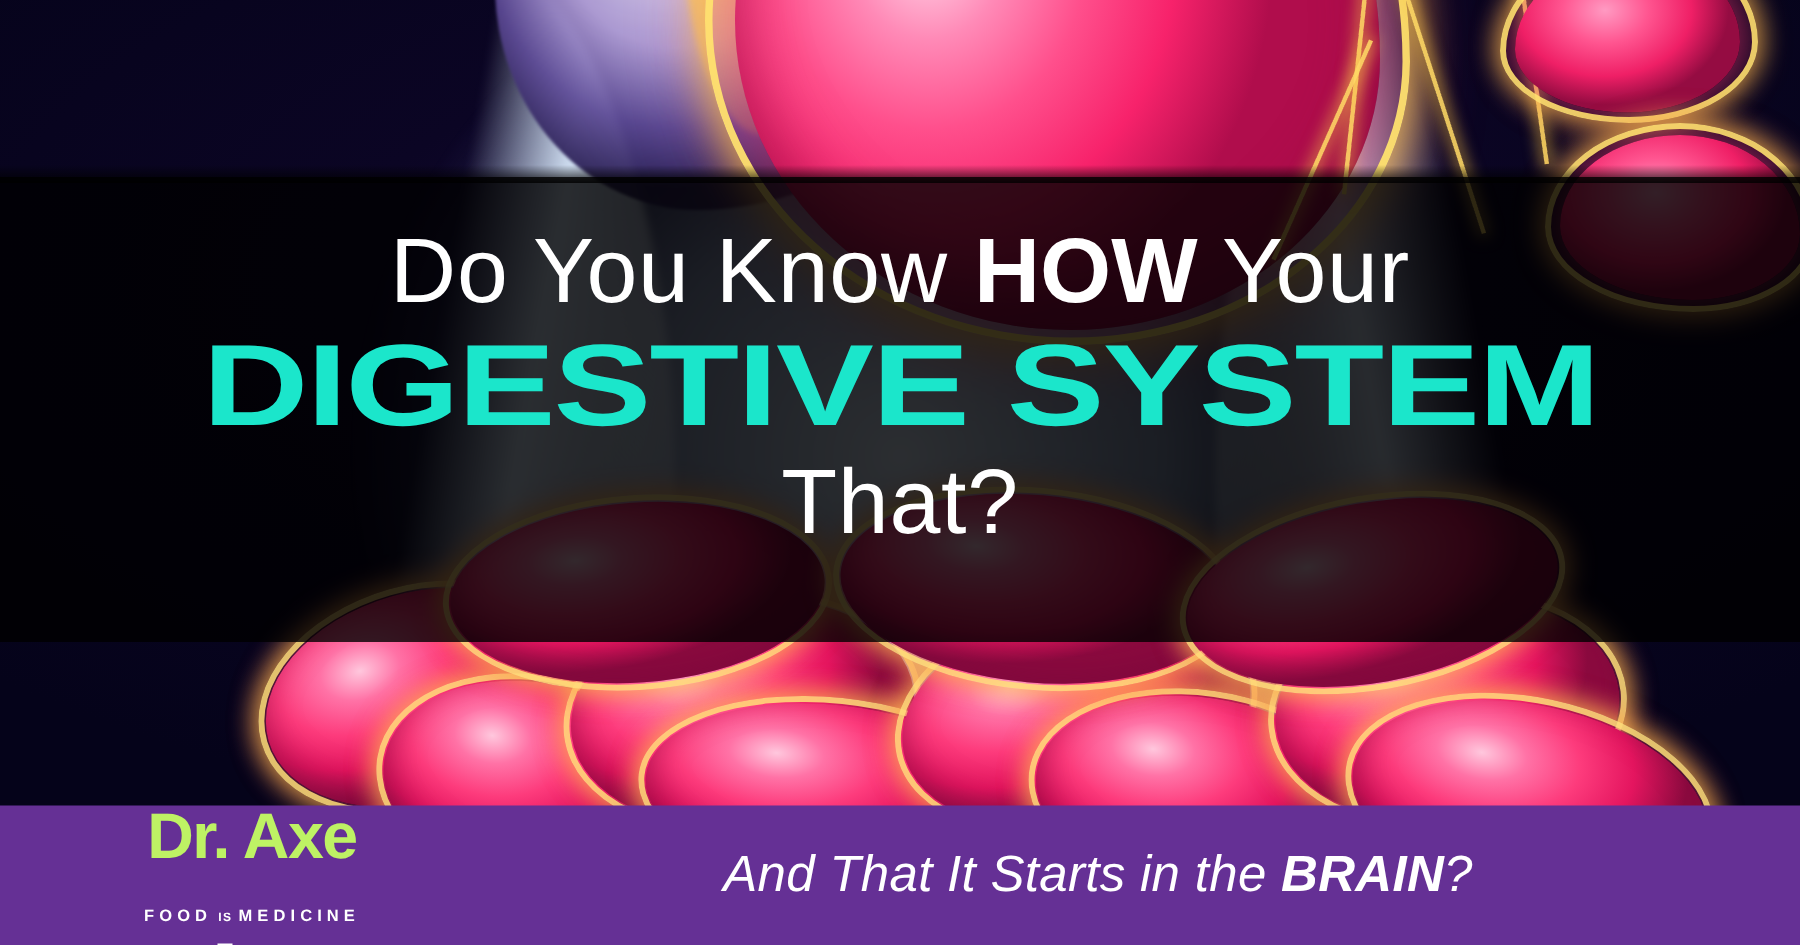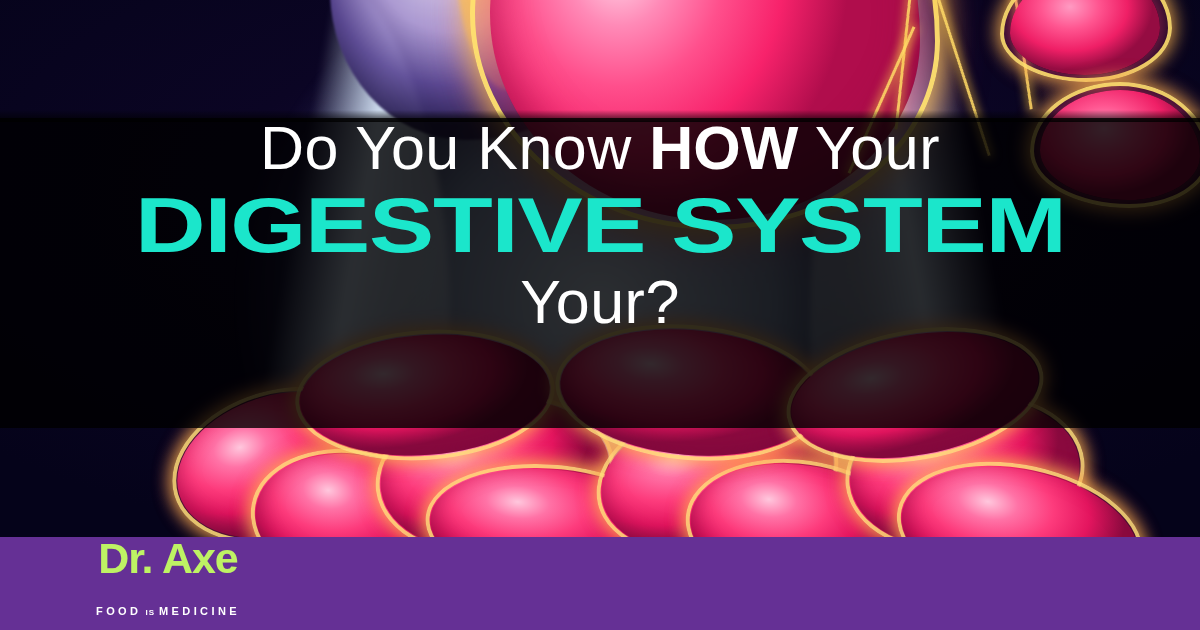--- a/index.html
+++ b/index.html
@@ -137,21 +137,21 @@
   }
   .band-fade-top{
     position:absolute;left:0;right:0;top:110px;height:12px;
     background:linear-gradient(to bottom, rgba(0,0,0,0), rgba(0,0,0,.8));
   }
 
   
   .headline{
     position:absolute;left:0;right:0;top:118px;height:278px;
     display:flex;flex-direction:column;
-    align-items:center;
+    align-items:center;justify-content:center;
     text-align:center;
     color:#ffffff;
   }
   .line1{
     font-size:61px;
     font-weight:300;
     letter-spacing:.5px;
     line-height:1;
     white-space:nowrap;
     margin-bottom:6px;
@@ -264,29 +264,30 @@
   </div>
 
   <div class="band-fade-top"></div>
   <div class="dark-band"></div>
 
   <div class="headline">
     <div class="line1"><span>Do You Know </span><span class="bold">HOW</span><span> Your</span></div>
 
     <div class="line2">DIGESTIVE SYSTEM</div>
 
-    <div class="line3">Your?</div>
+    <div class="line3">That?</div>
   </div>
 
   <div class="bottom-bar">
 
     <div class="logo">
       <div class="logo-word">Dr. Axe</div>
       <div class="logo-tag">
         <span>FOOD</span>
         <span class="is">IS</span>
         <span>MEDICINE</span>
       </div>
     </div>
 
+    <div class="tagline"><span>And That It Starts in the </span><span class="bold">BRAIN</span><span>?</span></div>
 
   </div>
 </div>
 
 </body></html>

